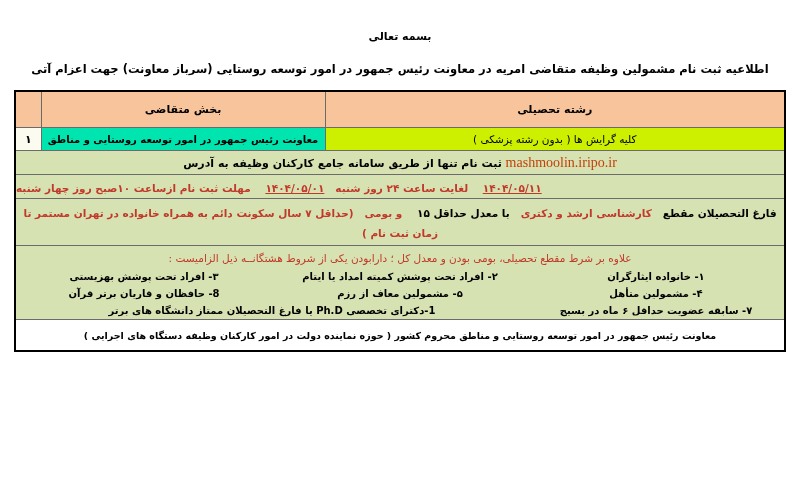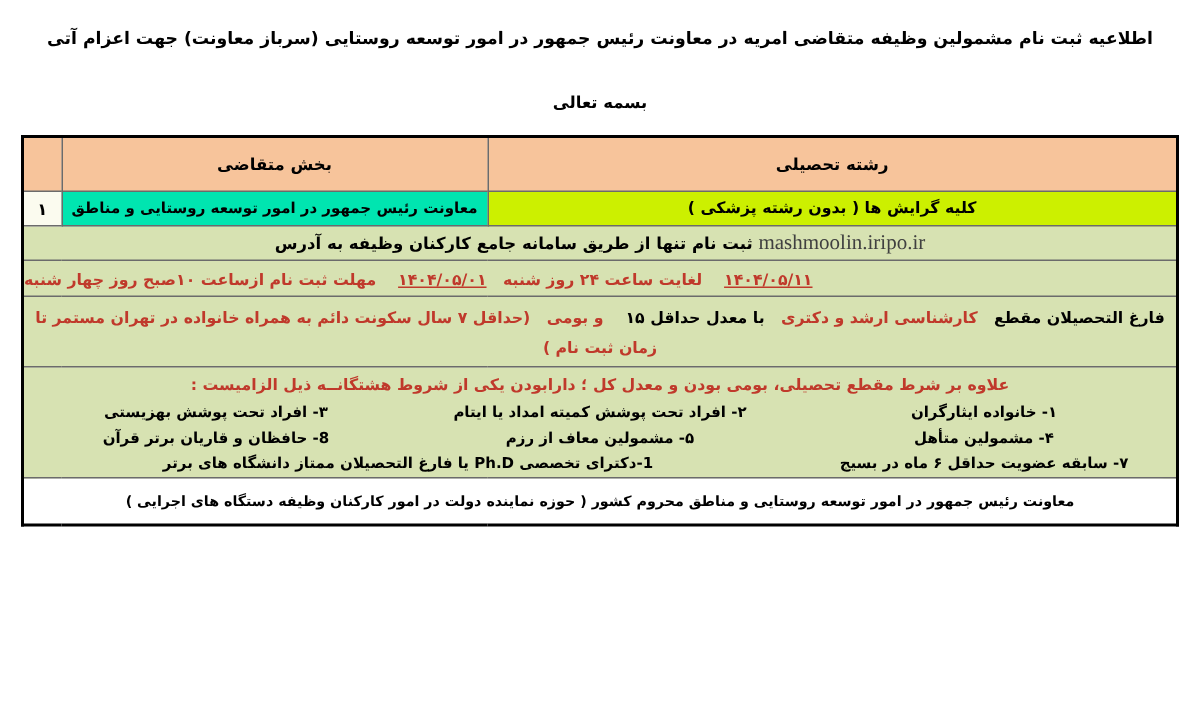--- a/index.html
+++ b/index.html
@@ -66,21 +66,21 @@
     height: 35px;
   }
   .hdr-num {
     background: #F7C49B;
     width: 26px;
   }
 
   
   .cell-field {
     background: #CCF000;
-    font-weight: bold;
+    font-weight: normal;
     font-size: 10.5px;
     height: 22px;
   }
   .cell-section {
     background: #00E5B0;
     font-weight: bold;
     font-size: 10px;
     height: 22px;
     margin-top: 20px;
   }
@@ -98,21 +98,21 @@
   }
   .line-register {
     font-size: 11px;
     font-weight: bold;
     color: #000000;
     text-align: center;
     line-height: 17px;
     padding: 3px 0 2px 0;
   }
   .url {
-    color: #404040;
+    color: #c2410c;
     font-family: "Liberation Serif", "DejaVu Serif", serif;
     font-size: 14px;
     font-weight: normal;
     direction: ltr;
     display: inline-block;
     unicode-bidi: embed;
   }
 
   .line-deadline {
     text-align: left;
@@ -132,21 +132,21 @@
     font-size: 10.5px;
     font-weight: bold;
     color: #000000;
     line-height: 20px;
     padding: 4px 2px 2px 2px;
   }
   .red-em { color: #C0392B; }
 
   .conditions-title {
     font-size: 10.5px;
-    font-weight: bold;
+    font-weight: normal;
     color: #C0392B;
     padding: 6px 0 4px 0;
   }
 
   .cond-table {
     width: 100%;
     border-collapse: collapse;
     table-layout: fixed;
   }
   .cond-table td {
@@ -169,23 +169,23 @@
     height: 30px;
     padding: 6px 4px;
     border-radius: 12px;
   }
 </style>
 </head>
 <body>
 
 <div class="page">
 
+  <div class="doc-heading bismillah">بسمه تعالی</div>
+
   <div class="doc-heading announcement-title">اطلاعیه ثبت نام مشمولین وظیفه متقاضی امریه در معاونت رئیس جمهور در امور توسعه روستایی (سرباز معاونت) جهت اعزام آتی</div>
-
-  <div class="doc-heading bismillah">بسمه تعالی</div>
 
   <table class="main-table">
     <colgroup>
       <col style="width:460px">
       <col style="width:284px">
       <col style="width:26px">
     </colgroup>
     <tbody>
 
       <tr>

